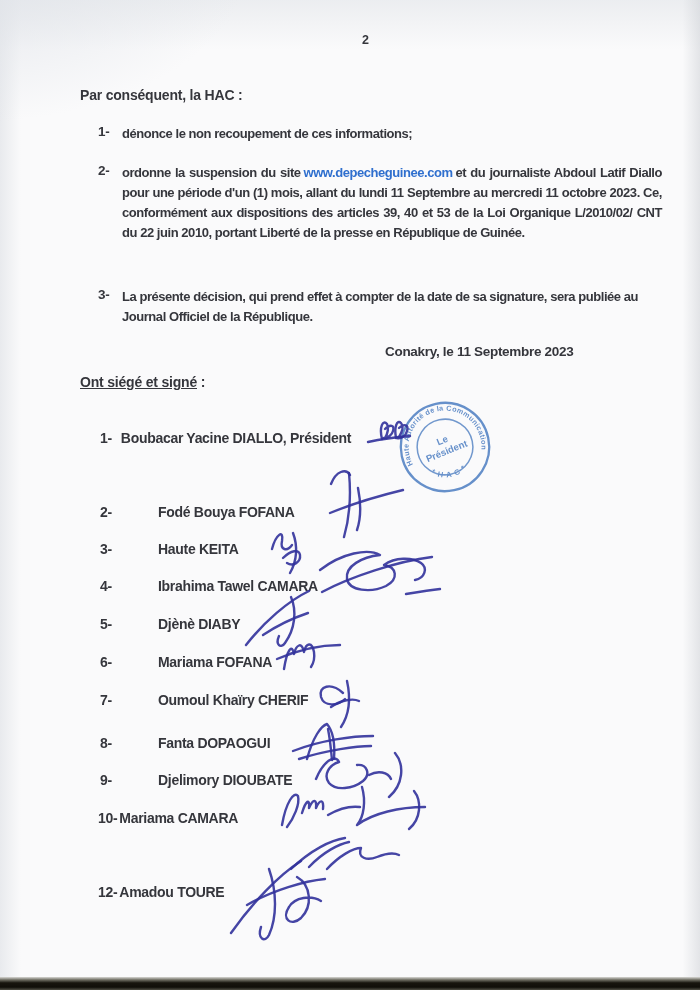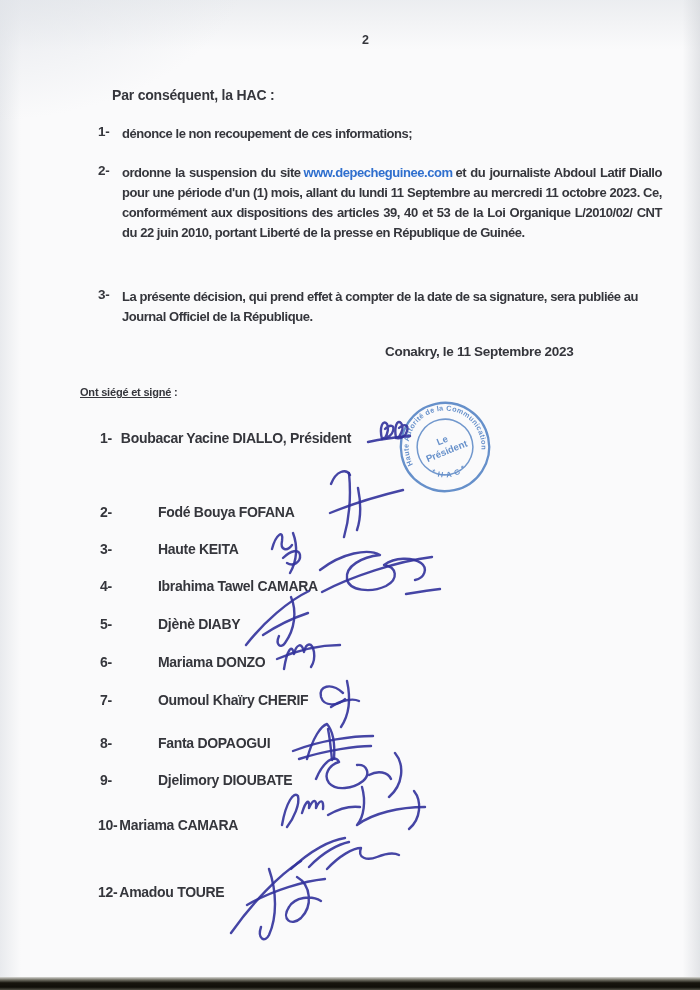--- a/index.html
+++ b/index.html
@@ -8,41 +8,41 @@
     font-family:"Liberation Sans",sans-serif;font-weight:bold;color:#35363c;
     background:
       radial-gradient(ellipse 430px 250px at -30px -40px, #e2e5ea 0%, rgba(226,229,234,0) 65%),
       linear-gradient(90deg, rgba(218,221,226,.55), rgba(218,221,226,0) 3%),
       linear-gradient(270deg, rgba(203,206,211,.5), rgba(203,206,211,0) 2.5%),
       linear-gradient(180deg, rgba(226,229,233,.6), rgba(226,229,233,0) 5%),
       #fafafb;
   }
   .abs{position:absolute;}
   .pagenum{left:362px;top:33px;font-size:12.5px;}
-  .intro{left:80px;top:87px;font-size:14px;letter-spacing:-0.2px;margin-left:32px;}
+  .intro{left:80px;top:87px;font-size:14px;letter-spacing:-0.2px;}
   .dec{position:absolute;left:98px;display:flex;align-items:flex-start;}
   .dec .num{width:24px;flex:none;font-size:13.5px;letter-spacing:-0.3px;}
   .dec .txt{width:540px;font-size:13px;letter-spacing:-0.45px;line-height:20px;}
   .dec1{top:124px;}
   .dec2{top:163px;}
   .dec2 .txt{text-align:justify;}
   .dec3{top:287px;}
   .doc-link{color:#2f6fce;margin:0 3px;cursor:pointer;}
   .dateline{left:385px;top:344px;font-size:13.5px;letter-spacing:-0.3px;}
-  .sig-heading{left:80px;top:386px;font-size:11px;letter-spacing:-0.2px;}
+  .sig-heading{left:80px;top:374px;font-size:14px;letter-spacing:-0.2px;}
   .sig-heading .ul{text-decoration:underline;}
   .sig-row{position:absolute;left:100px;display:flex;font-size:14px;letter-spacing:-0.3px;white-space:nowrap;}
   .sig-row .num{flex:none;}
   .sig-row.tab .num{width:58px;}
   .sig-row.first .num{margin-right:9px;}
   .sig-row.tight{left:98px;}
   .sig-row.tight .num{margin-right:2px;}
   .r1{top:430px;} .r2{top:504px;} .r3{top:541px;} .r4{top:578px;}
   .r5{top:616px;} .r6{top:654px;} .r7{top:692px;} .r8{top:735px;}
-  .r9{top:772px;} .r10{top:810px;margin-top:7px;} .r11{top:847px;} .r12{top:884px;}
+  .r9{top:772px;} .r10{top:810px;} .r11{top:847px;} .r12{top:884px;}
   .stamp{left:397px;top:399px;width:96px;height:96px;transform:rotate(-12deg);opacity:.85;}
   .stamp svg{width:100%;height:100%;display:block;}
   .stamp text{font-family:"Liberation Sans",sans-serif;font-weight:bold;fill:#4d7ec2;}
   .sig-overlay{left:0;top:0;width:700px;height:990px;pointer-events:none;}
   .sig-overlay path{fill:none;stroke:#31319b;stroke-width:2.4;stroke-linecap:round;stroke-linejoin:round;opacity:.9;}
   .scan-strip{left:0;top:977px;width:700px;height:13px;
     background:linear-gradient(180deg,#d8d8d4 0%,#6e6d62 22%,#17150e 45%,#100f09 78%,#504f45 100%);}
 </style>
 </head>
 <body>
@@ -87,21 +87,21 @@
   <div class="sig-row tab r4">
     <span class="num">4-</span>
     <span class="nm">Ibrahima Tawel CAMARA</span>
   </div>
   <div class="sig-row tab r5">
     <span class="num">5-</span>
     <span class="nm">Djènè DIABY</span>
   </div>
   <div class="sig-row tab r6">
     <span class="num">6-</span>
-    <span class="nm">Mariama DONZO</span>
+    <span class="nm">Mariama FOFANA</span>
   </div>
   <div class="sig-row tab r7">
     <span class="num">7-</span>
     <span class="nm">Oumoul Khaïry CHERIF</span>
   </div>
   <div class="sig-row tab r8">
     <span class="num">8-</span>
     <span class="nm">Fanta DOPAOGUI</span>
   </div>
   <div class="sig-row tab r9">

